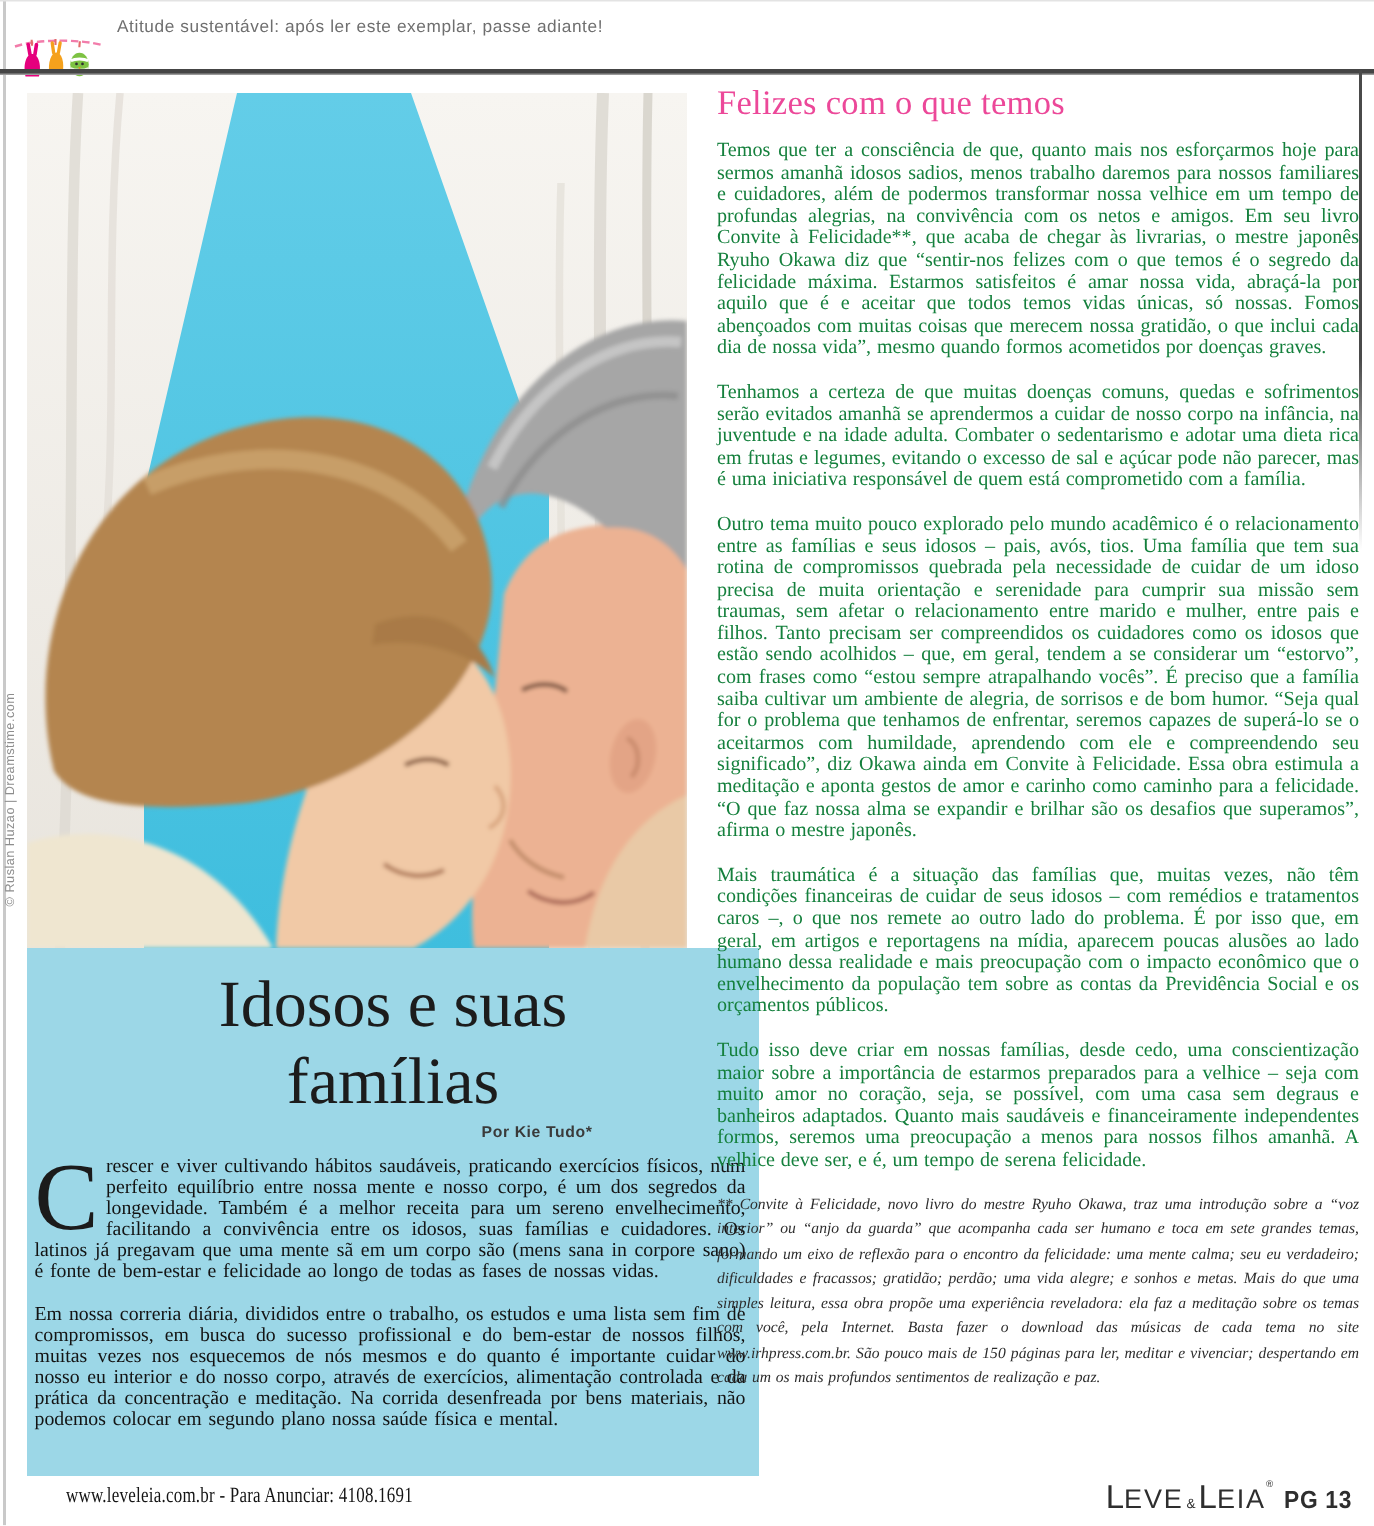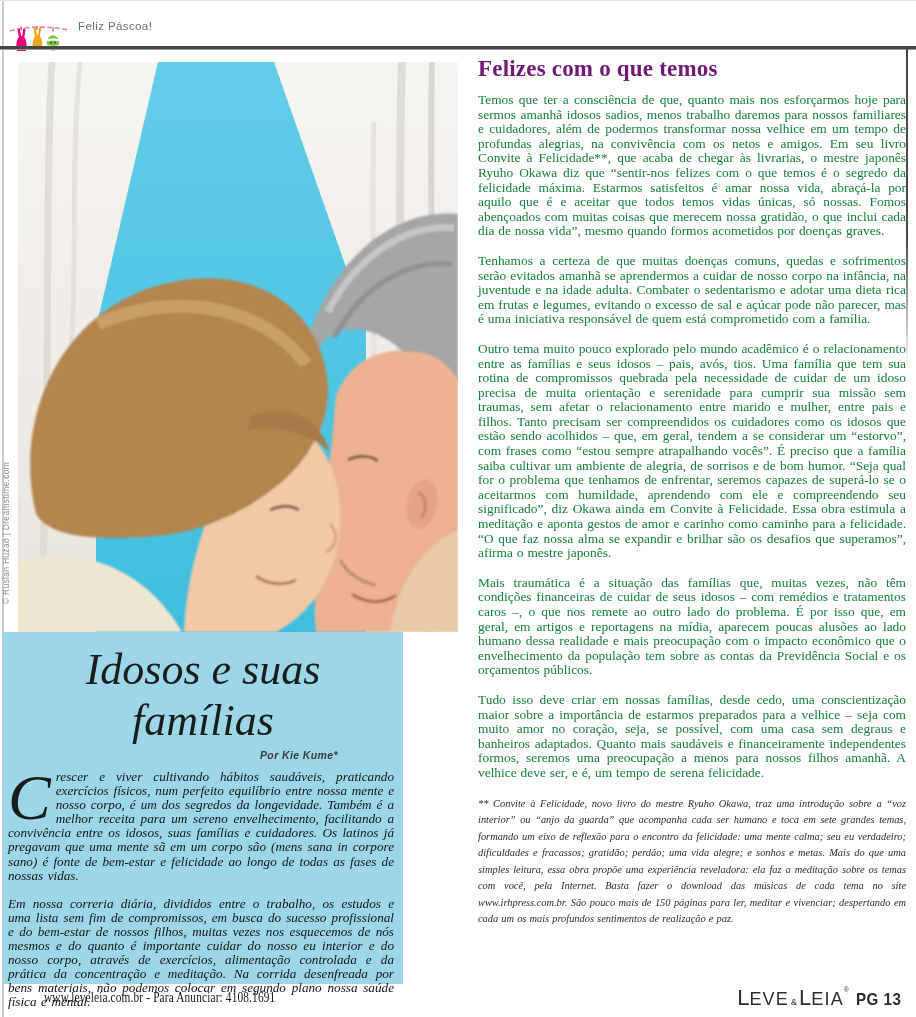--- a/index.html
+++ b/index.html
@@ -16,34 +16,34 @@
   .header-rule{position:absolute;left:0;top:46px;width:916px;height:3px;background:#454545;border-bottom:1px solid #9a9a9a;}
 
   
   .photo{position:absolute;left:18px;top:62px;width:440px;height:570px;overflow:hidden;background:#efede8;}
   .photo svg{display:block;}
   .photo-credit{position:absolute;left:-83px;top:527px;width:180px;height:12px;
                 transform:rotate(-90deg);font-family:"Liberation Sans",sans-serif;
                 font-size:8.5px;color:#8d8d8d;text-align:center;letter-spacing:.3px;}
 
   
-  .blue-box{position:absolute;left:3px;top:632px;width:400px;height:352px;background:#9cd7e7;font-style:italic;}
+  .blue-box{position:absolute;left:18px;top:632px;width:488px;height:352px;background:#9cd7e7;}
   .article-title{width:310px;margin:12px auto 0;text-align:center;font-weight:400;
                  font-size:44px;line-height:51px;color:#1c1c1c;}
   .byline{margin-top:3px;text-align:center;transform:translateX(96px);
           font-family:"Liberation Sans",sans-serif;font-weight:bold;font-size:10.5px;color:#3a3a3a;letter-spacing:.4px;}
   .left-body{margin:9px 9px 0 5px;font-size:13.2px;line-height:14.1px;text-align:justify;
              color:#131313;word-spacing:.09em;}
   .left-body p{margin:0;}
   .left-body p + p{margin-top:14px;}
   .dropcap{float:left;font-size:64px;line-height:52px;height:52px;padding:2px 5px 0 0;color:#1b1b1b;}
 
   
   .right-col{position:absolute;left:478px;top:56px;width:428px;}
-  .right-col h2{margin:0 0 11px 0;font-size:23px;font-weight:700;color:#701a75;letter-spacing:.2px;}
+  .right-col h2{margin:0 0 11px 0;font-size:23px;font-weight:400;color:#ec4899;letter-spacing:.2px;}
   .right-col p.body{margin:0 0 15px 0;font-size:13.4px;line-height:14.6px;text-align:justify;
                     color:#15803d;word-spacing:.04em;}
   .right-col p.fn{margin:10px 0 0 0;font-size:10.4px;font-style:italic;line-height:16.5px;
                   text-align:justify;color:#2c2c2c;word-spacing:.05em;}
   .fn-underline{border-bottom:3.5px solid #d93025;padding-bottom:1px;}
   .right-edge-line{position:absolute;left:906px;top:47px;width:2px;height:320px;
                    background:linear-gradient(#4a4a4a 0 60%,rgba(74,74,74,0));}
 
   
   .footer-url{position:absolute;left:44px;top:989px;font-size:14.5px;color:#141414;
@@ -86,21 +86,21 @@
       <circle cx="42" cy="24.6" r=".9" fill="#2e2e2e"></circle>
       <circle cx="46" cy="24.6" r=".9" fill="#2e2e2e"></circle>
       <path d="M43 26.8 L45 26.8 L44 28 Z" fill="#f08c1e"></path>
     </g>
 
     <rect x="11.5" y="8.5" width="1.4" height="4" fill="#e26b6b" transform="rotate(-4 12 10)"></rect>
     <rect x="27.3" y="8" width="1.4" height="4" fill="#e26b6b"></rect>
     <rect x="43.4" y="9.5" width="1.4" height="4" fill="#e26b6b" transform="rotate(5 44 11)"></rect>
   </svg>
   <div class="header-text">
-    <div class="l2">Feliz Páscoa!</div>
+    <div class="l1">Atitude sustentável: após ler este exemplar, passe adiante!</div>
   </div>
   <div class="header-rule"></div>
 
   <div class="photo">
     <svg width="440" height="570" viewBox="0 0 440 570">
       <defs>
         <linearGradient id="teal" x1="0" y1="0" x2="0" y2="1">
           <stop offset="0" stop-color="#63cde8"></stop>
             <stop offset="1" stop-color="#3fbede"></stop>
         </linearGradient>
@@ -145,21 +145,21 @@
 
         <path d="M0 500 C 52 484, 122 498, 164 570 L 0 570 Z" fill="#efe6d0"></path>
         <path d="M440 468 C 404 484, 380 520, 372 570 L 440 570 Z" fill="#e9c9a6"></path>
       </g>
     </svg>
   </div>
   <div class="photo-credit">© Ruslan Huzao | Dreamstime.com</div>
 
   <div class="blue-box">
     <h1 class="article-title">Idosos e suas famílias</h1>
-    <div class="byline">Por Kie Kume*</div>
+    <div class="byline">Por Kie Tudo*</div>
     <div class="left-body">
       <p><span class="dropcap">C</span><span>rescer e viver cultivando hábitos saudáveis, praticando exercícios físicos, num perfeito equilíbrio entre nossa mente e nosso corpo, é um dos segredos da longevidade. Também é a melhor receita para um sereno envelhecimento, facilitando a convivência entre os idosos, suas famílias e cuidadores. Os latinos já pregavam que uma mente sã em um corpo são (mens sana in corpore sano) é fonte de bem-estar e felicidade ao longo de todas as fases de nossas vidas.</span></p>
       <p>Em nossa correria diária, divididos entre o trabalho, os estudos e uma lista sem fim de compromissos, em busca do sucesso profissional e do bem-estar de nossos filhos, muitas vezes nos esquecemos de nós mesmos e do quanto é importante cuidar do nosso eu interior e do nosso corpo, através de exercícios, alimentação controlada e da prática da concentração e meditação. Na corrida desenfreada por bens materiais, não podemos colocar em segundo plano nossa saúde física e mental.</p>
     </div>
   </div>
 
   <div class="right-col">
     <h2>Felizes com o que temos</h2>
     <p class="body">Temos que ter a consciência de que, quanto mais nos esforçarmos hoje para sermos amanhã idosos sadios, menos trabalho daremos para nossos familiares e cuidadores, além de podermos transformar nossa velhice em um tempo de profundas alegrias, na convivência com os netos e amigos. Em seu livro Convite à Felicidade**, que acaba de chegar às livrarias, o mestre japonês Ryuho Okawa diz que “sentir-nos felizes com o que temos é o segredo da felicidade máxima. Estarmos satisfeitos é amar nossa vida, abraçá-la por aquilo que é e aceitar que todos temos vidas únicas, só nossas. Fomos abençoados com muitas coisas que merecem nossa gratidão, o que inclui cada dia de nossa vida”, mesmo quando formos acometidos por doenças graves.</p>
     <p class="body">Tenhamos a certeza de que muitas doenças comuns, quedas e sofrimentos serão evitados amanhã se aprendermos a cuidar de nosso corpo na infância, na juventude e na idade adulta. Combater o sedentarismo e adotar uma dieta rica em frutas e legumes, evitando o excesso de sal e açúcar pode não parecer, mas é uma iniciativa responsável de quem está comprometido com a família.</p>

